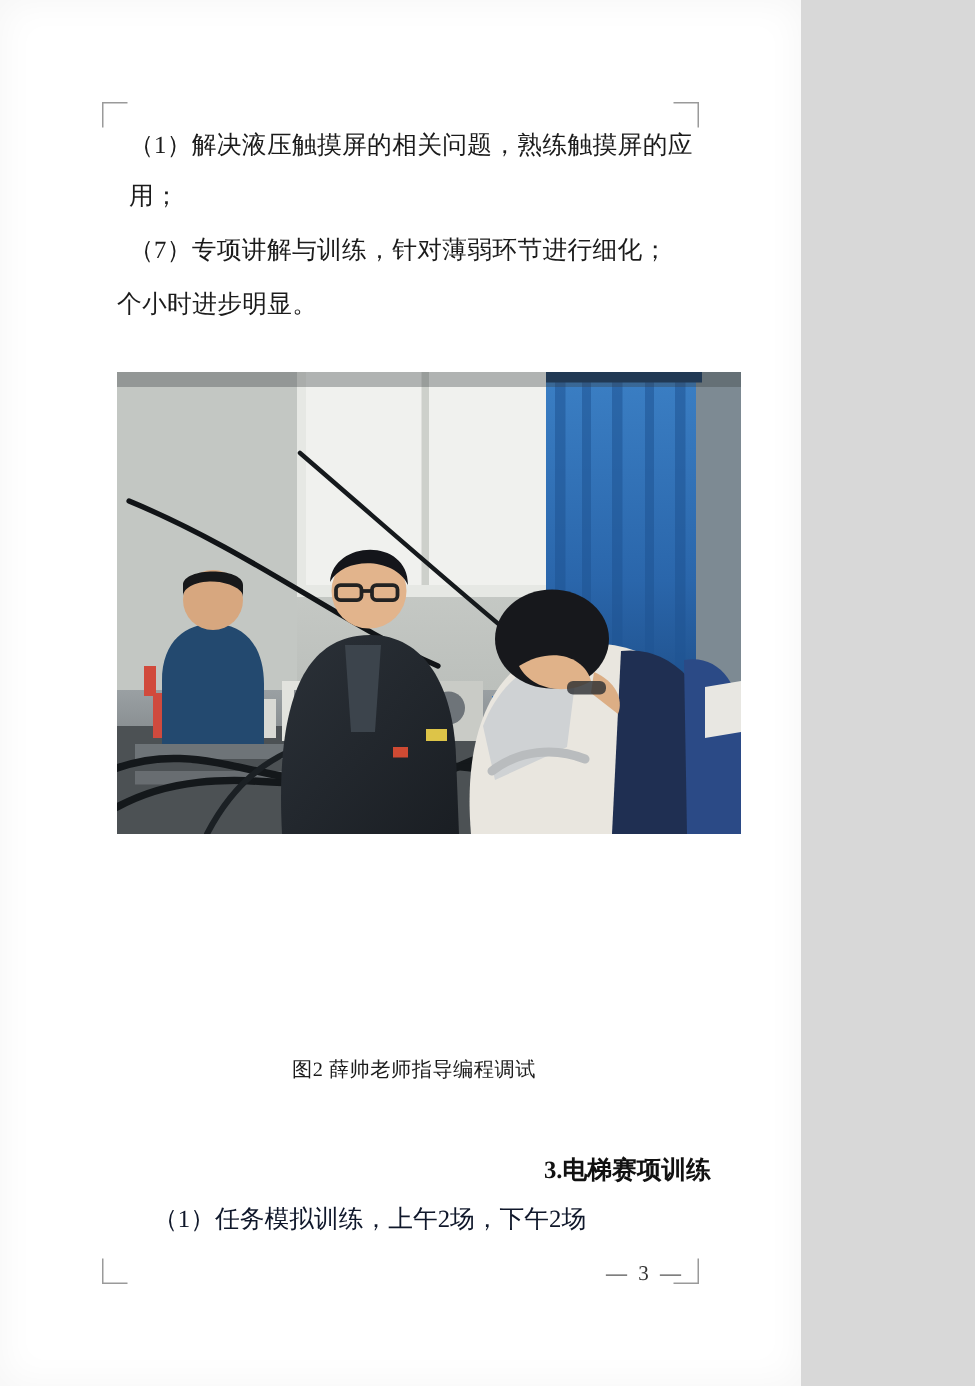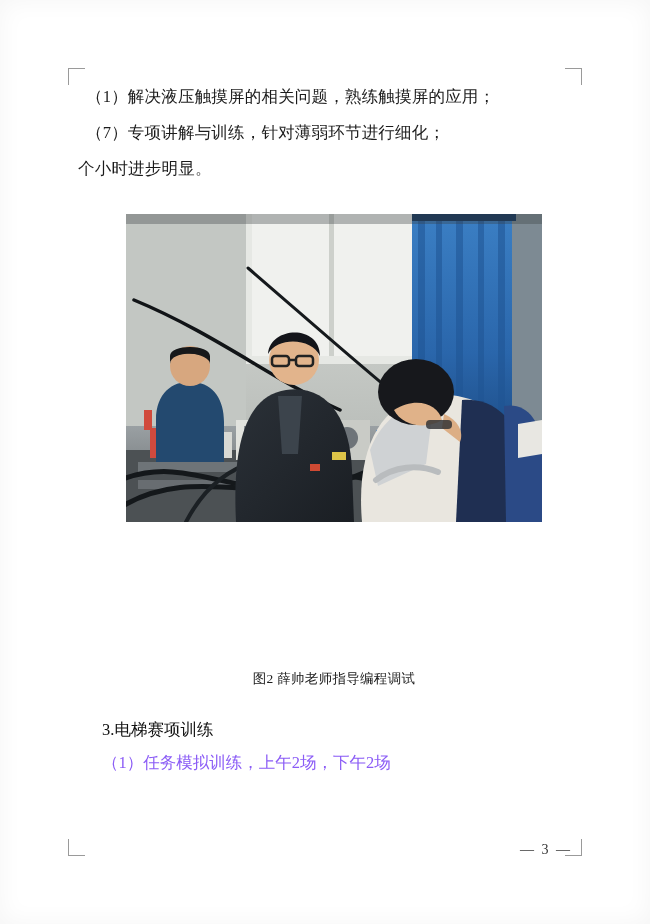--- a/index.html
+++ b/index.html
@@ -9,21 +9,21 @@
   }
   body {
     width: 650px;
     height: 924px;
     overflow: hidden;
     font-family: "Liberation Sans", sans-serif;
   }
 
   .page {
     position: relative;
-    width: 650px;
+    width: 534px;
     height: 924px;
     background: #ffffff;
     box-sizing: border-box;
     overflow: hidden;
   }
 
   
   .page::before {
     content: "";
     position: absolute;
@@ -85,33 +85,34 @@
   .figcap {
     margin-top: 148px;
     text-align: center;
     font-family: "Liberation Serif", "DejaVu Serif", serif;
     font-size: 13.5px;
     color: #1b1b1b;
     letter-spacing: 0.3px;
   }
 
   .section-head {
-    margin-top: 26px;
+    margin-top: 42px;
     padding-left: 24px;
     font-family: "Liberation Serif", "DejaVu Serif", serif;
     font-size: 16.5px;
-    font-weight: normal;
+    font-weight: bold;
     color: #111;
     line-height: 32px;
+    text-align: right;
   }
   .section-body {
     padding-left: 24px;
     font-family: "Liberation Serif", "DejaVu Serif", serif;
     font-size: 16.5px;
-    color: #8b5cf6;
+    color: #0f172a;
     line-height: 34px;
   }
 
   .pagenum {
     position: absolute;
     right: 78px;
     bottom: 66px;
     font-family: "Liberation Serif", "DejaVu Serif", serif;
     font-size: 14px;
     color: #333;

